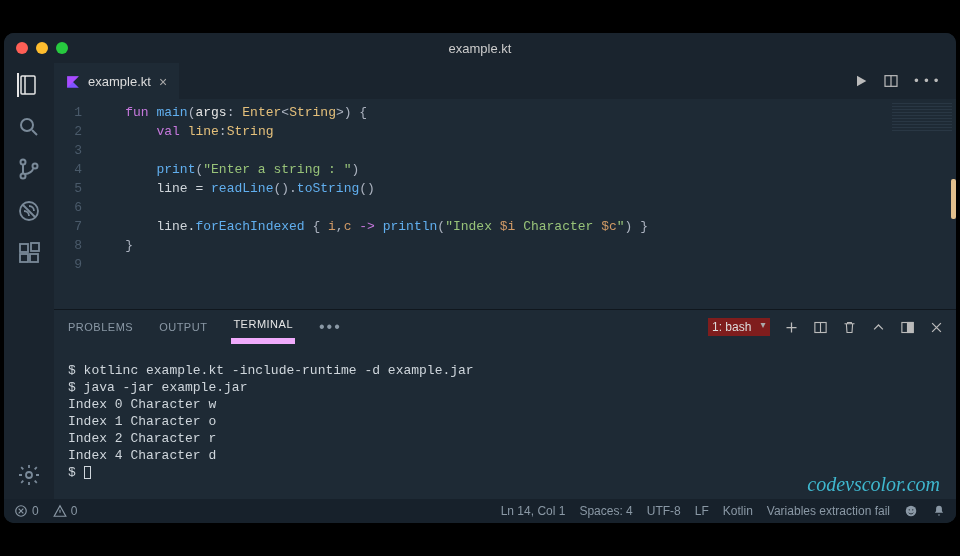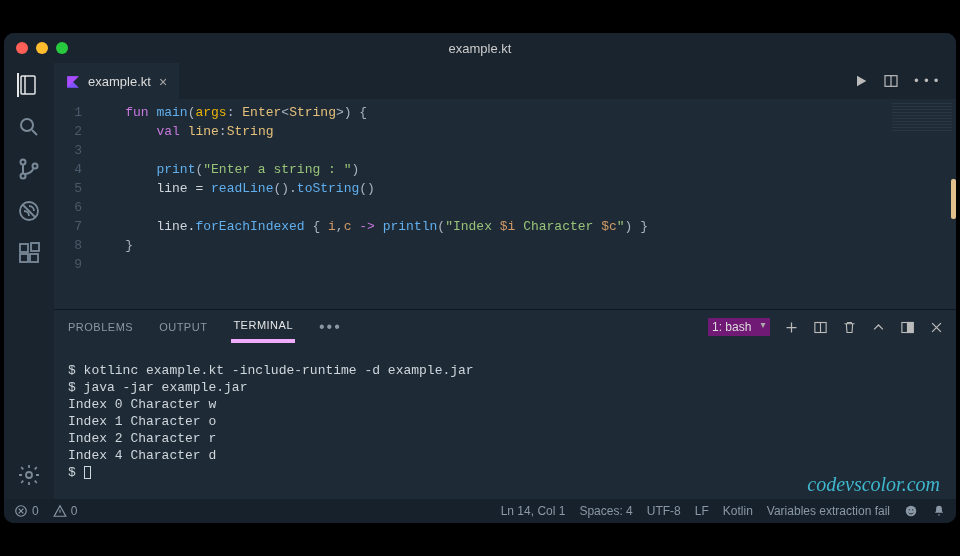--- a/index.html
+++ b/index.html
@@ -30,24 +30,24 @@
 .editor { flex: 1; display: flex; overflow: hidden; padding-top: 4px; }
 .gutter { width: 40px; text-align: right; padding-right: 12px; color: #4a5a6a; user-select: none; }
 .gutter div, .code-lines div { height: 19px; line-height: 19px; white-space: pre; }
 .code-lines { flex: 1; color: #d0d6db; }
 .minimap { width: 70px; background: #1e2a35; position: relative; }
 .minimap .mm-block { position: absolute; right: 4px; top: 4px; width: 60px; height: 30px; background: linear-gradient(#3a4a5a 1px, transparent 1px); background-size: 100% 3px; opacity: 0.4; }
 .minimap .mm-scroll { position: absolute; right: 0; top: 80px; width: 5px; height: 40px; background: #e2c08d; border-radius: 2px; }
 .panel { height: 190px; border-top: 1px solid #10171e; display: flex; flex-direction: column; }
 .panel-tabs { height: 34px; display: flex; align-items: center; padding: 0 12px; gap: 22px; color: #8a98a5; font-family: -apple-system, sans-serif; font-size: 11px; letter-spacing: 0.5px; }
 .panel-tabs .ptab { cursor: pointer; padding: 8px 2px; }
-.panel-tabs .ptab.active { color: #e6e6e6; border-bottom: 4px solid #f0abfc; }
+.panel-tabs .ptab.active { color: #e6e6e6; border-bottom: 6px solid #f0abfc; }
 .panel-tabs .more { font-size: 16px; letter-spacing: 2px; }
 .panel-tabs .right { margin-left: auto; display: flex; align-items: center; gap: 14px; color: #bbb; }
-.panel-tabs select { background: #701a75; color: #ddd; border: none; font-size: 12px; font-family: -apple-system, sans-serif; padding: 2px 18px 2px 4px; appearance: none; }
+.panel-tabs select { background: #7f1d1d; color: #ddd; border: none; font-size: 12px; font-family: -apple-system, sans-serif; padding: 2px 18px 2px 4px; appearance: none; }
 .select-wrap { position: relative; }
 .select-wrap::after { content: '▾'; position: absolute; right: 4px; top: 1px; color: #aaa; font-size: 10px; pointer-events: none; }
 .panel-tabs .right svg { width: 15px; height: 15px; cursor: pointer; }
 .terminal { flex: 1; padding: 2px 14px; color: #cfd6dc; overflow: hidden; position: relative; margin-top: 16px; }
 .terminal div { height: 17px; line-height: 17px; white-space: pre; }
 .terminal .cursor { display: inline-block; width: 7px; height: 13px; border: 1px solid #cfd6dc; vertical-align: middle; }
 .watermark { position: absolute; right: 16px; bottom: 6px; color: #3fb8cf; font-family: 'Brush Script MT', cursive; font-size: 20px; font-style: italic; }
 .statusbar { height: 24px; background: #17212b; display: flex; align-items: center; padding: 0 10px; gap: 14px; color: #8a98a5; font-family: -apple-system, sans-serif; font-size: 12px; }
 .statusbar .sb-right { margin-left: auto; display: flex; align-items: center; gap: 14px; }
 .statusbar svg { width: 14px; height: 14px; vertical-align: middle; }
@@ -55,21 +55,21 @@
 
 
 .kw { color: #c678dd; }
 .fn { color: #61afef; font-family: Liberation Mono, monospace; }
 .id { color: #e5c07b; }
 .ty { color: #e5c07b; }
 .st { color: #98c379; }
 .pn { color: #abb2bf; }
 .op { color: #c678dd; }
 .va { color: #d19a66; }
-.pa { color: #eab308; text-align: center; }
+.pa { color: #e5e5e5; text-align: center; }
 </style>
 </head>
 <body>
 
 <div class="window">
   <div class="titlebar">
     <div class="traffic-lights">
       <div class="light red"></div>
       <div class="light yellow"></div>
       <div class="light green"></div>

